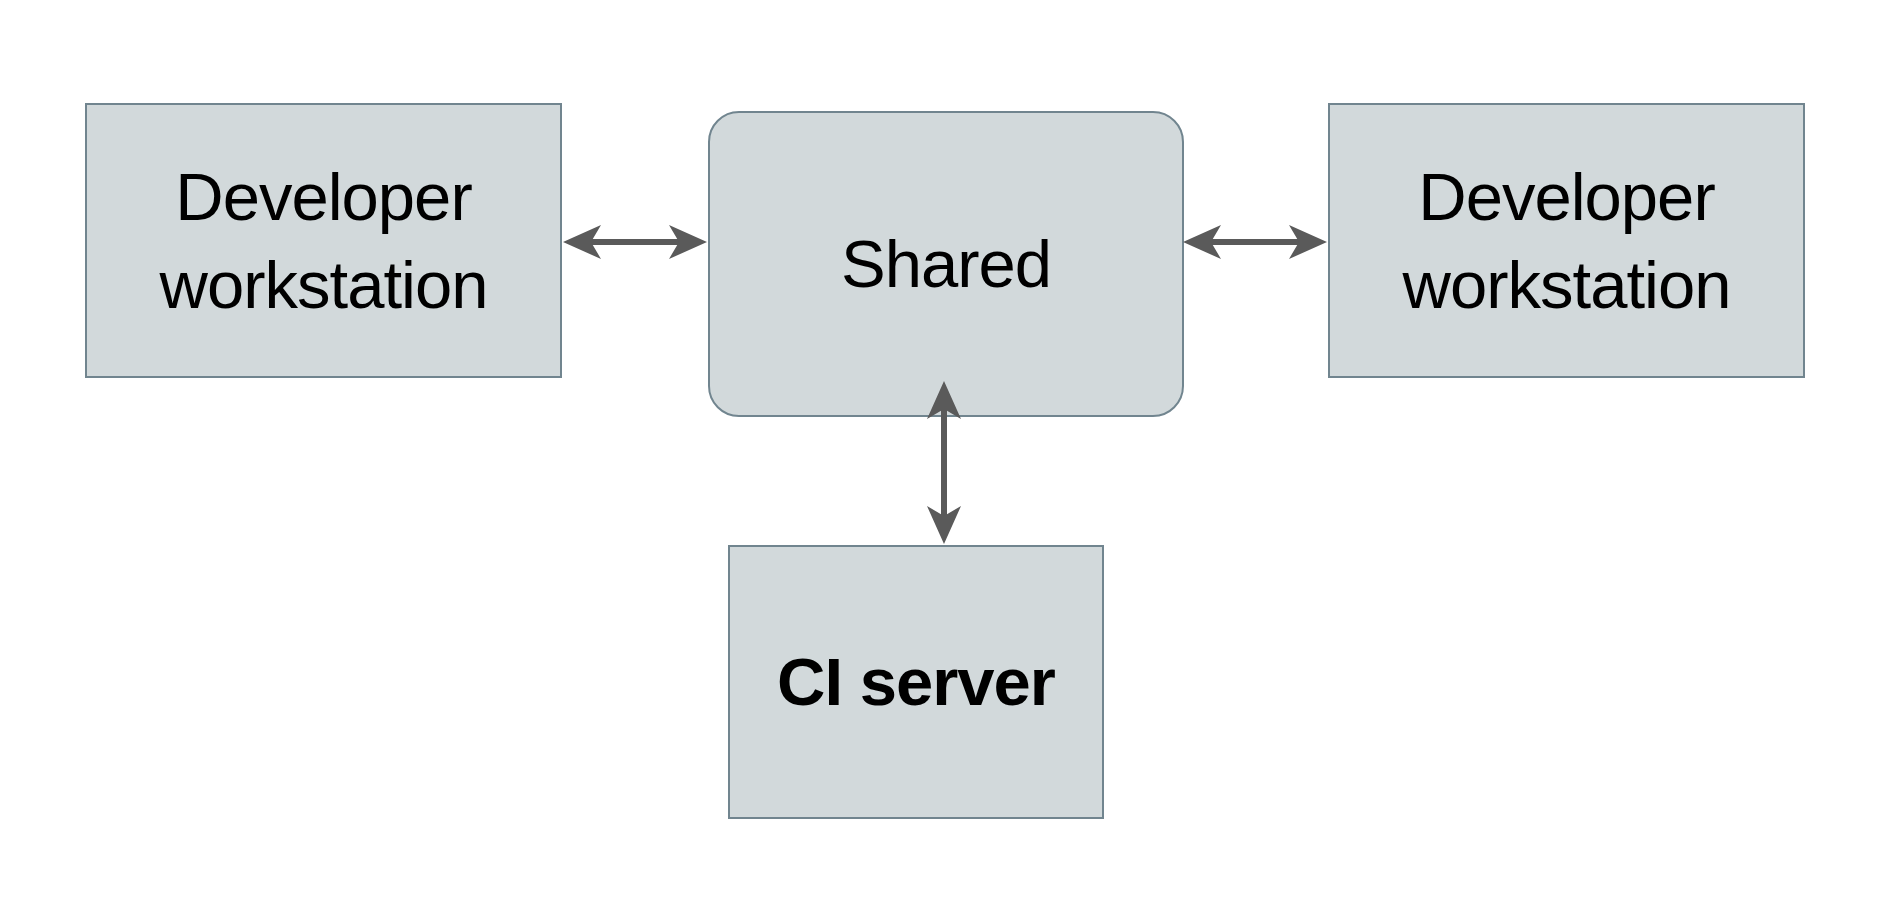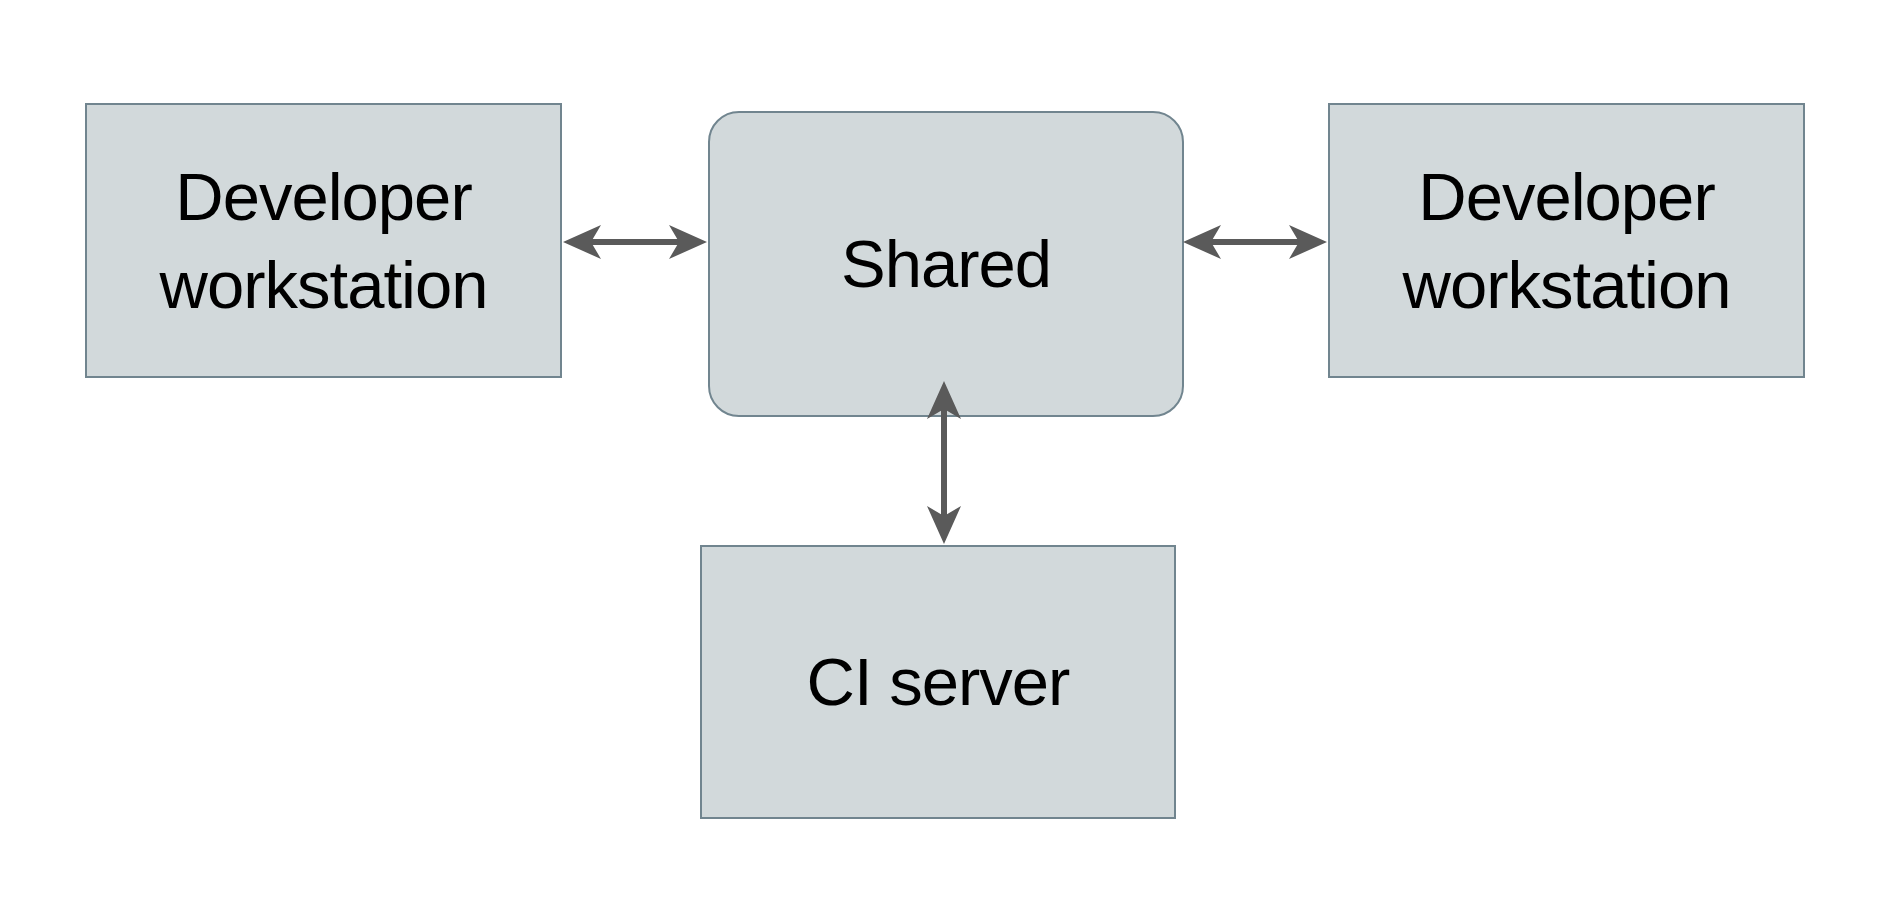--- a/index.html
+++ b/index.html
@@ -32,21 +32,21 @@
     text-align: center;
     color: var(--text);
     font-size: 67px;
     line-height: 88px;
     letter-spacing: -1px;
   }
   .node .line { display: block; white-space: nowrap; }
   #node-dev-left   { left: 85px;   top: 103px; width: 477px; height: 275px; }
   #node-shared-cache { left: 708px; top: 111px; width: 476px; height: 306px; border-radius: 31px; }
   #node-dev-right  { left: 1328px; top: 103px; width: 477px; height: 275px; }
-  #node-ci-server  { left: 700px;  top: 545px; width: 476px; height: 274px; }
+  #node-ci-server  { left: 728px;  top: 545px; width: 376px; height: 274px; font-weight: bold; }
   .edges-layer {
     position: absolute;
     left: 0; top: 0;
     width: 1900px;
     height: 922px;
     pointer-events: none;
   }
   .edges-layer .arrow { fill: var(--arrow); }
 </style>
 </head>

